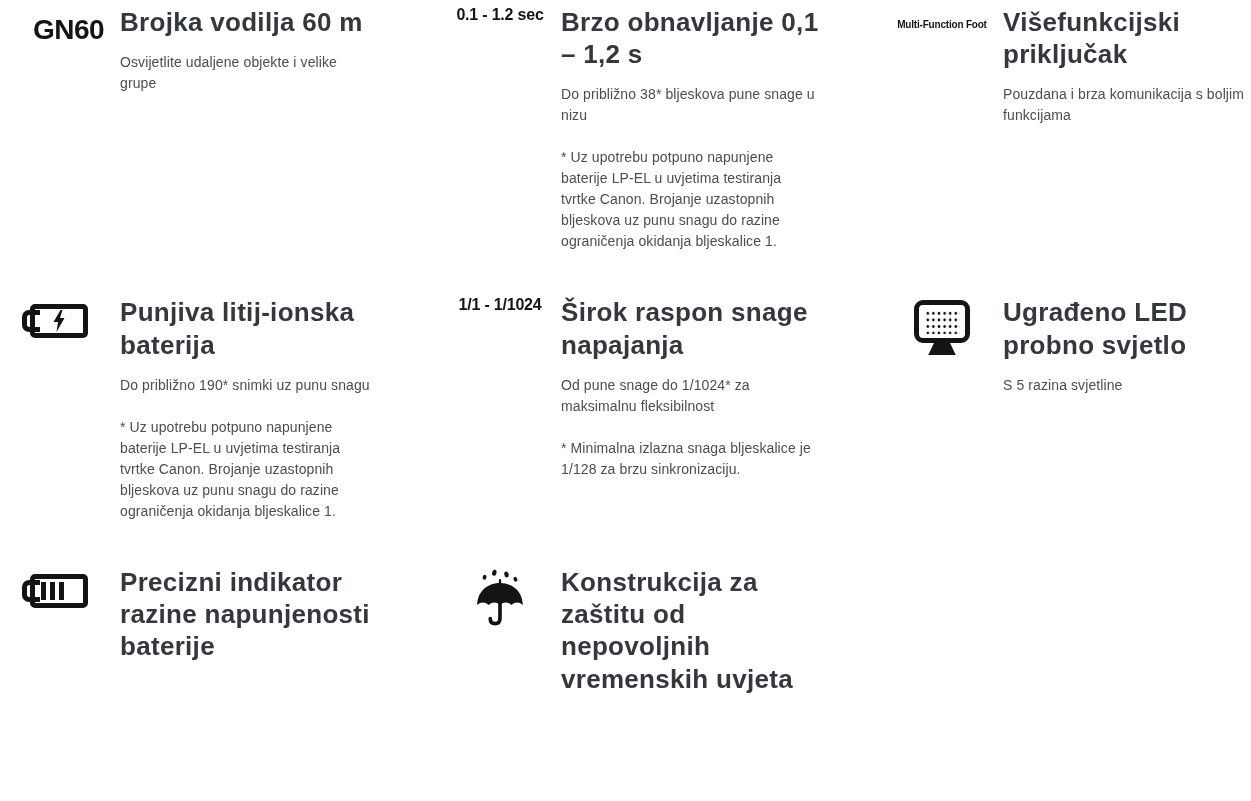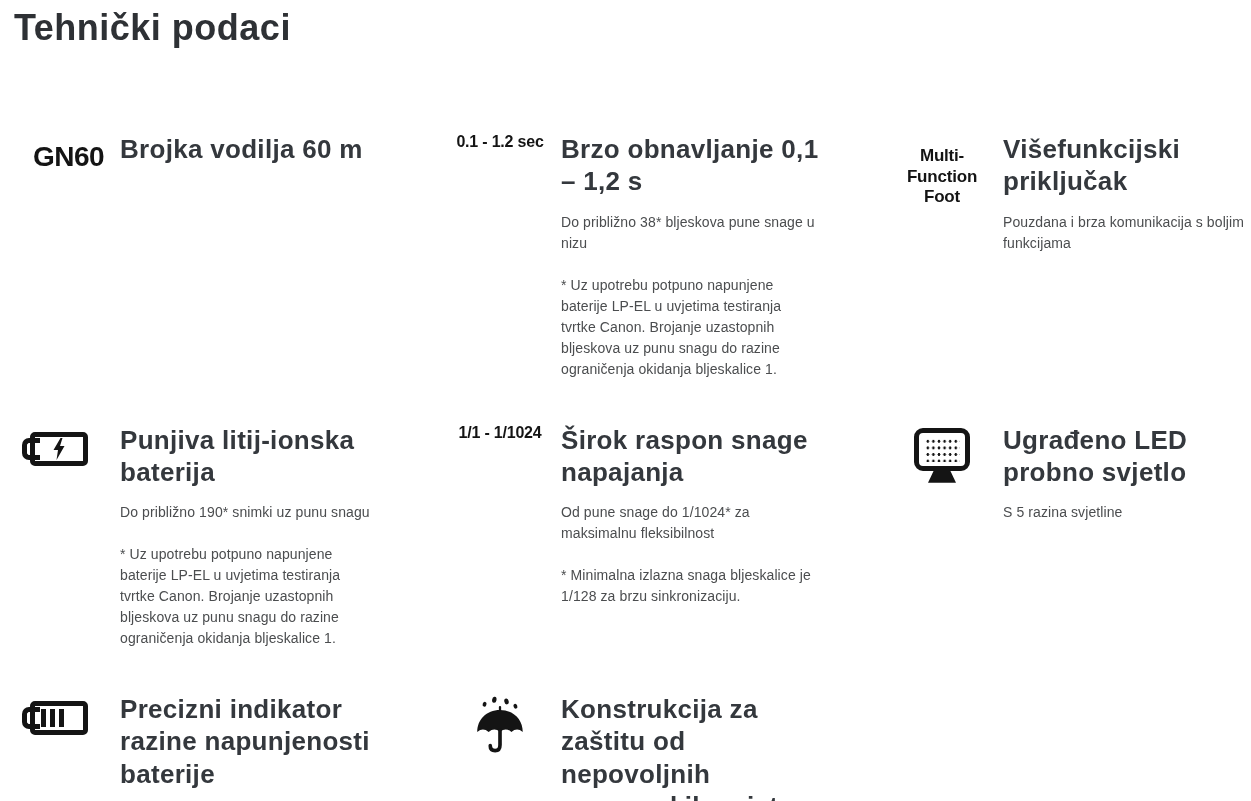--- a/index.html
+++ b/index.html
@@ -37,21 +37,21 @@
   .icon-text {
     font-weight: 700;
     color: #141414;
     text-align: center;
     font-size: 16px;
     letter-spacing: -0.2px;
     white-space: nowrap;
     line-height: 1.1;
   }
   .icon-text.gn60 { font-size: 28px; margin-top: 9px; letter-spacing: -0.5px; margin-left: 19px; }
-  .icon-text.mff { font-size: 17px; white-space: normal; margin-top: 13px; line-height: 1.2; }
+  .icon-text.mff { font-size: 10px; white-space: normal; margin-top: 13px; line-height: 1.2; }
   
   .battery {
     position: relative;
     width: 58px;
     height: 34px;
     border: 5px solid #141414;
     border-radius: 5px;
     margin-top: 8px;
     display: flex;
     align-items: center;
@@ -111,30 +111,30 @@
     color: #4b4d4f;
     line-height: 1.5;
     letter-spacing: 0.1px;
   }
   .feature-footnote { margin-top: 21px; }
 </style>
 </head>
 <body>
 
 <div class="page">
-  <h1 class="page-title">Tehnički podaci</h1>
 
   <div class="features-grid">
 
     <div class="feature">
       <div class="icon-box">
         <div class="icon-text gn60">GN60</div>
       </div>
       <div class="feature-body">
         <h3 class="feature-title" style="max-width:280px">Brojka vodilja 60 m</h3>
+        <p class="feature-desc" style="max-width:250px">Osvijetlite udaljene objekte i velike grupe</p>
       </div>
     </div>
 
     <div class="feature">
       <div class="icon-box">
         <div class="icon-text">0.1 - 1.2 sec</div>
       </div>
       <div class="feature-body">
         <h3 class="feature-title" style="max-width:278px">Brzo obnavljanje 0,1 – 1,2 s</h3>
         <p class="feature-desc" style="max-width:276px">Do približno 38* bljeskova pune snage u nizu</p>

